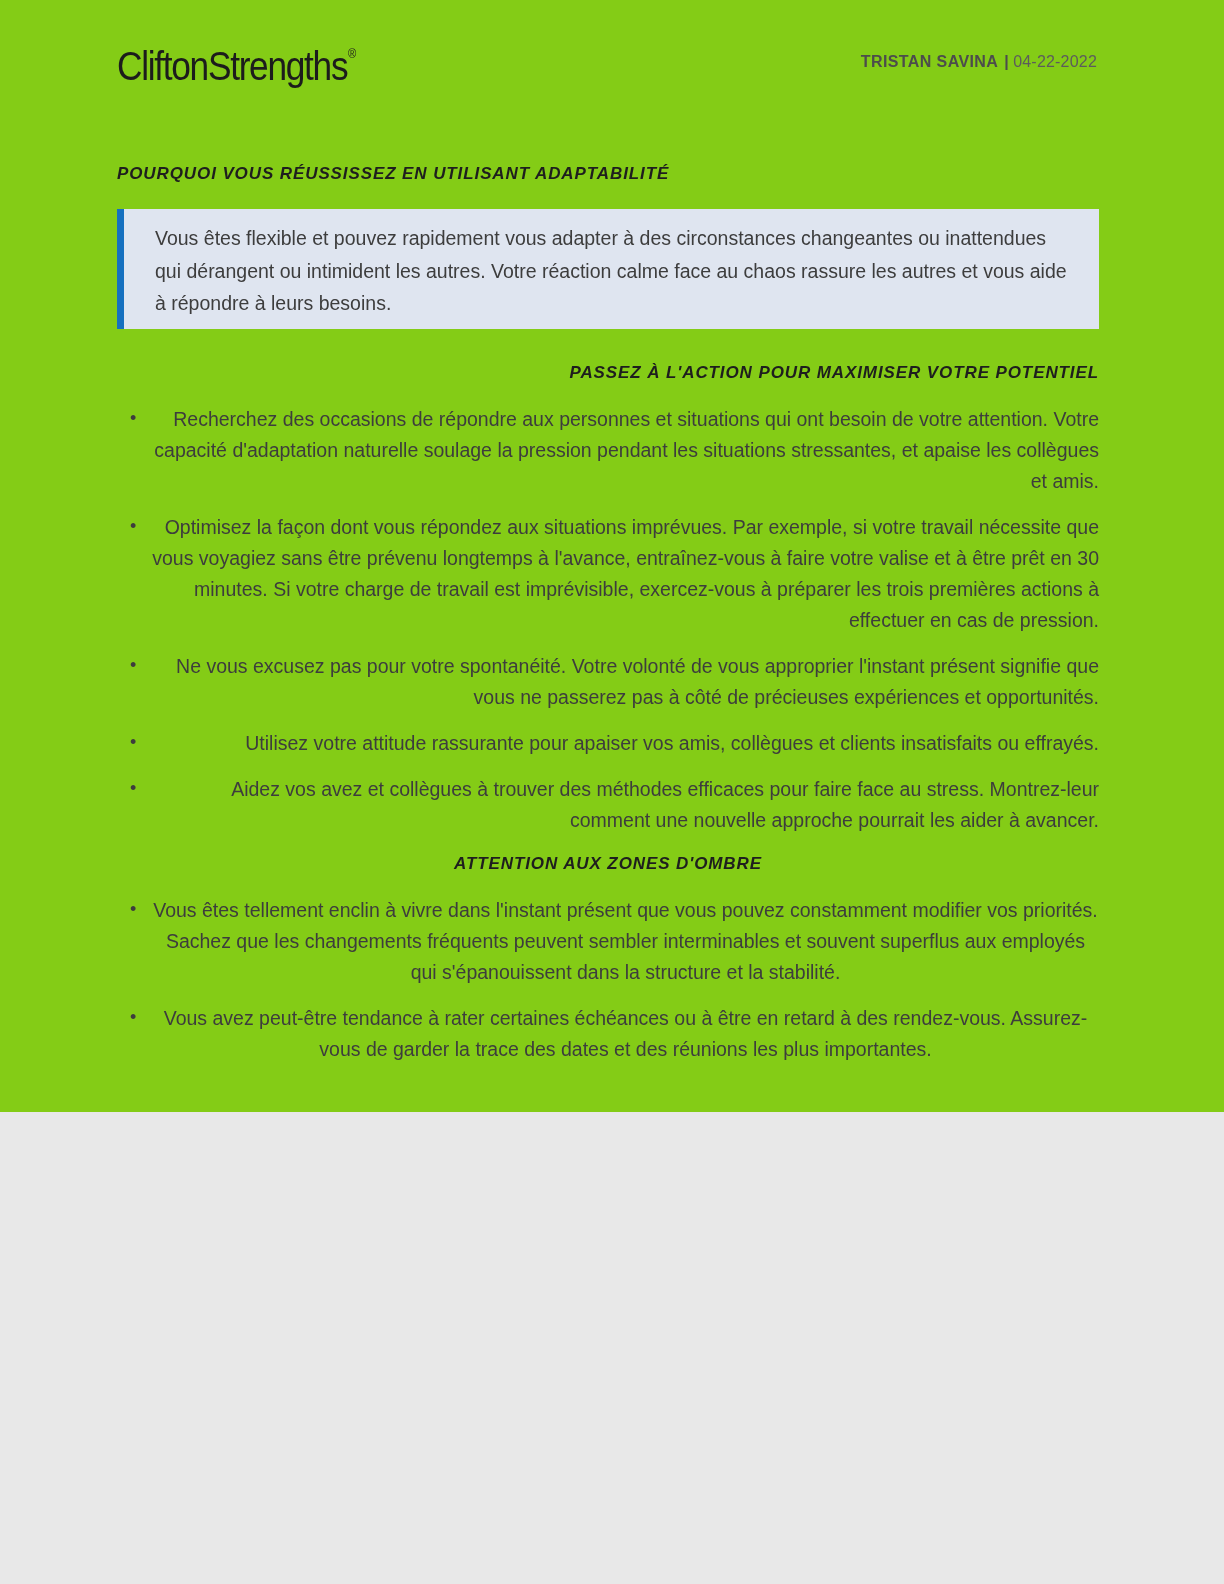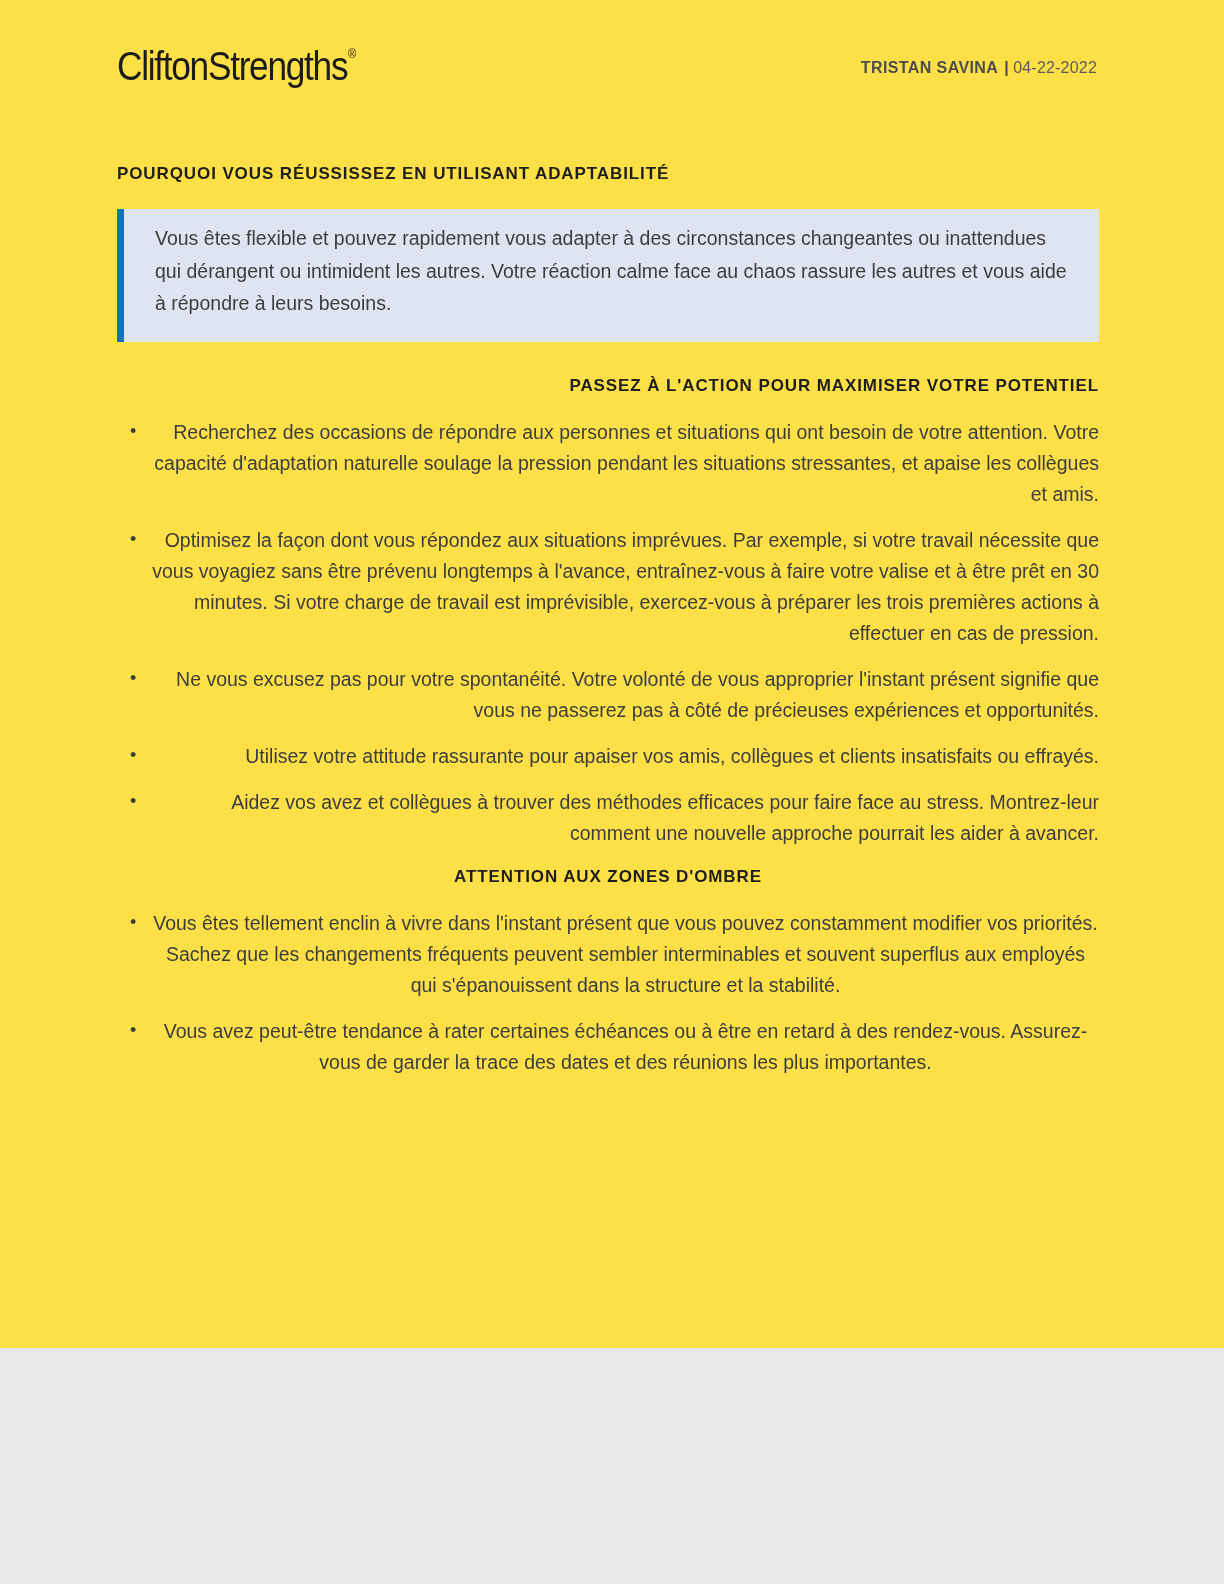--- a/index.html
+++ b/index.html
@@ -1,62 +1,62 @@
 <!DOCTYPE html>
 <html><head>
 <meta charset="utf-8">
 <style>
   * { box-sizing: border-box; }
   html, body { margin: 0; padding: 0; background: #e8e8e8; }
   .page {
-    width: 1224px; height: 1348px;
+    width: 1224px; height: 1112px;
     position: relative;
     margin: 0 auto;
-    background: #fde047;
+    background: #84cc16;
     font-family: "Liberation Sans", "DejaVu Sans", sans-serif;
     overflow: hidden;
   }
 
   
   .header {
     position: absolute; top: 46px; left: 117px; right: 127px;
     display: flex; justify-content: space-between; align-items: flex-start;
   }
   .logo {
     font-size: 41px; font-weight: 400; color: #1c1c1c;
     letter-spacing: -1.5px; line-height: 1;
     transform: scaleX(0.86); transform-origin: left top;
     white-space: nowrap;
   }
   .logo .reg {
     font-size: 13px; letter-spacing: 0;
     vertical-align: 22px; margin-left: 1px;
   }
   .header-right {
-    margin-top: 13px; font-size: 16px; letter-spacing: 0.4px;
+    margin-top: 7px; font-size: 16px; letter-spacing: 0.4px;
     white-space: nowrap;
   }
   .person { font-weight: 700; color: #4c4c4c; }
   .hdr-sep { color: #4c4c4c; font-weight: 700; margin: 0 4px 0 6px; }
   .date { color: #5c5c5c; font-weight: 400; letter-spacing: 0.2px; }
 
   
   .content {
     position: absolute; left: 117px; width: 982px; top: 163px;
     color: #3d3d3d;
   }
   .sec-heading {
     font-size: 17px; font-weight: 700; color: #1e1e1e;
-    letter-spacing: 0.9px; margin: 0; line-height: 22px;
+    letter-spacing: 0.9px; margin: 0; line-height: 22px; font-style: italic;
   }
   .callout {
     margin-top: 24px;
     background: #dfe5f0;
     border-left: 7px solid #1570bf;
-    padding: 13px 30px 22px 31px;
+    padding: 13px 30px 9px 31px;
     font-size: 19.5px; line-height: 32.5px; color: #3d3d3d;
   }
   .intro {
     font-style: italic; font-size: 19.5px; line-height: 26px;
     margin: 17px 0 0 0; color: #3d3d3d;
   }
   .sec-block { margin-top: 33px; text-align: right; }
   .sec-block-tight { margin-top: 17px; text-align: center; }
   ul.bullets {
     list-style: none; margin: 20px 0 0 0; padding: 0;

